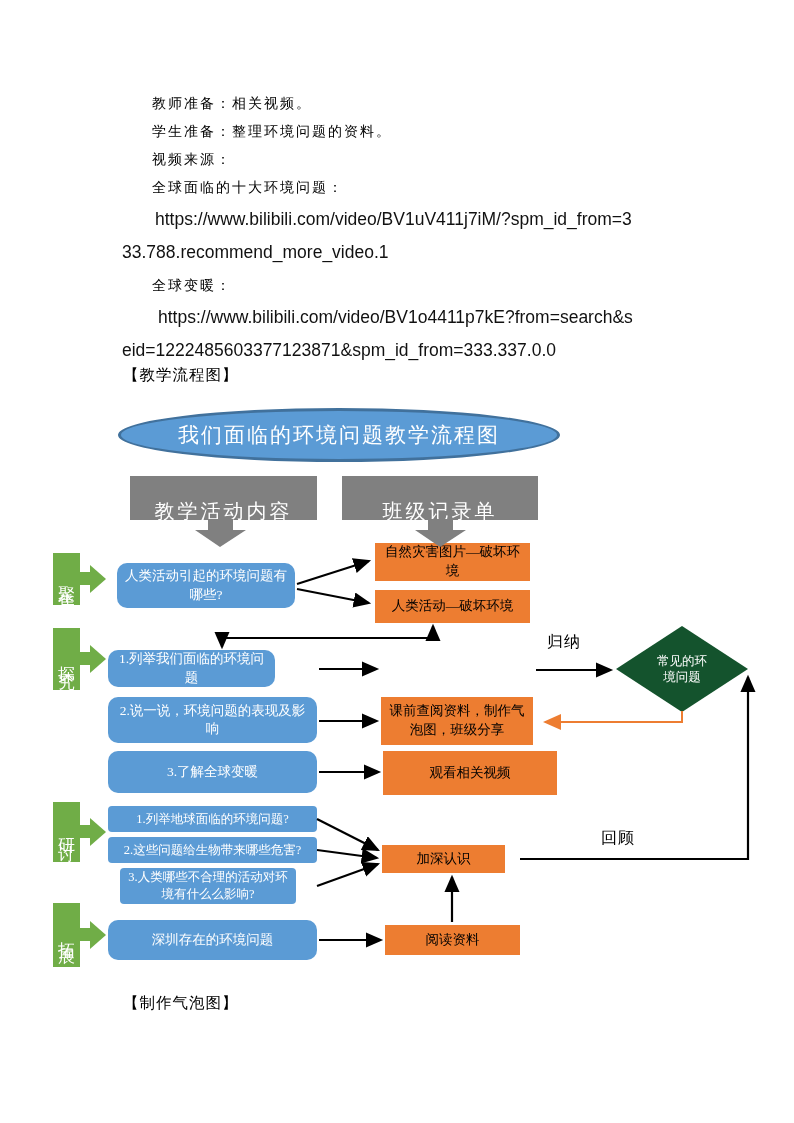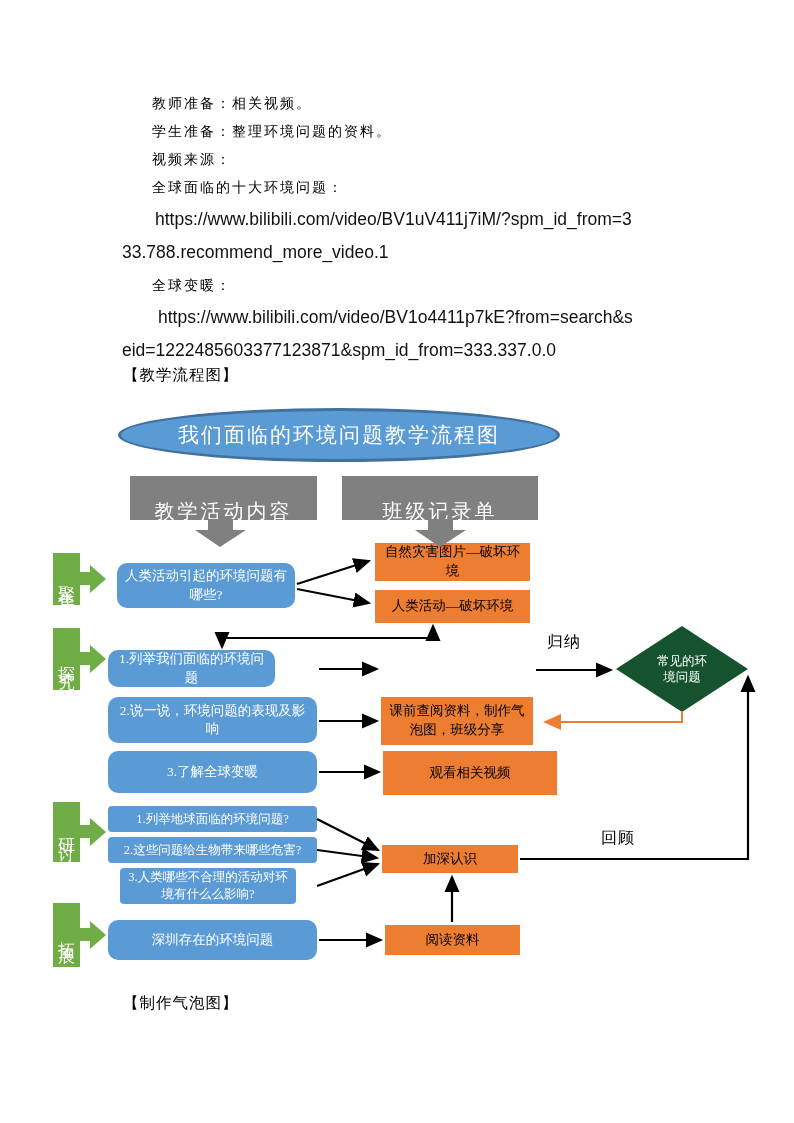--- a/index.html
+++ b/index.html
@@ -104,21 +104,21 @@
   <div class="abs bluebox" style="left:108px;top:751px;width:209px;height:42px">3.了解全球变暖</div>
   <div class="abs bluebox small" style="left:108px;top:806px;width:209px;height:26px">1.列举地球面临的环境问题?</div>
   <div class="abs bluebox small" style="left:108px;top:837px;width:209px;height:26px">2.这些问题给生物带来哪些危害?</div>
   <div class="abs bluebox small" style="left:120px;top:868px;width:176px;height:36px">3.人类哪些不合理的活动对环境有什么么影响?</div>
   <div class="abs bluebox" style="left:108px;top:920px;width:209px;height:40px">深圳存在的环境问题</div>
 
   <div class="abs orangebox" style="left:375px;top:543px;width:155px;height:38px">自然灾害图片—破坏环境</div>
   <div class="abs orangebox" style="left:375px;top:590px;width:155px;height:33px">人类活动—破坏环境</div>
   <div class="abs orangebox" style="left:381px;top:697px;width:152px;height:48px">课前查阅资料，制作气泡图，班级分享</div>
   <div class="abs orangebox" style="left:383px;top:751px;width:174px;height:44px">观看相关视频</div>
-  <div class="abs orangebox" style="left:382px;top:845px;width:136px;height:28px">加深认识</div>
+  <div class="abs orangebox" style="left:382px;top:845px;width:123px;height:28px">加深认识</div>
   <div class="abs orangebox" style="left:385px;top:925px;width:135px;height:30px">阅读资料</div>
 
   <div class="abs diamond">
     <span>常见的环境问题</span>
   </div>
 
   <div class="abs edge-label" style="left:547px;top:632px">归纳</div>
   <div class="abs edge-label" style="left:601px;top:828px">回顾</div>
 
   <div class="abs cn heading" style="left:123px;top:993px">【制作气泡图】</div>

